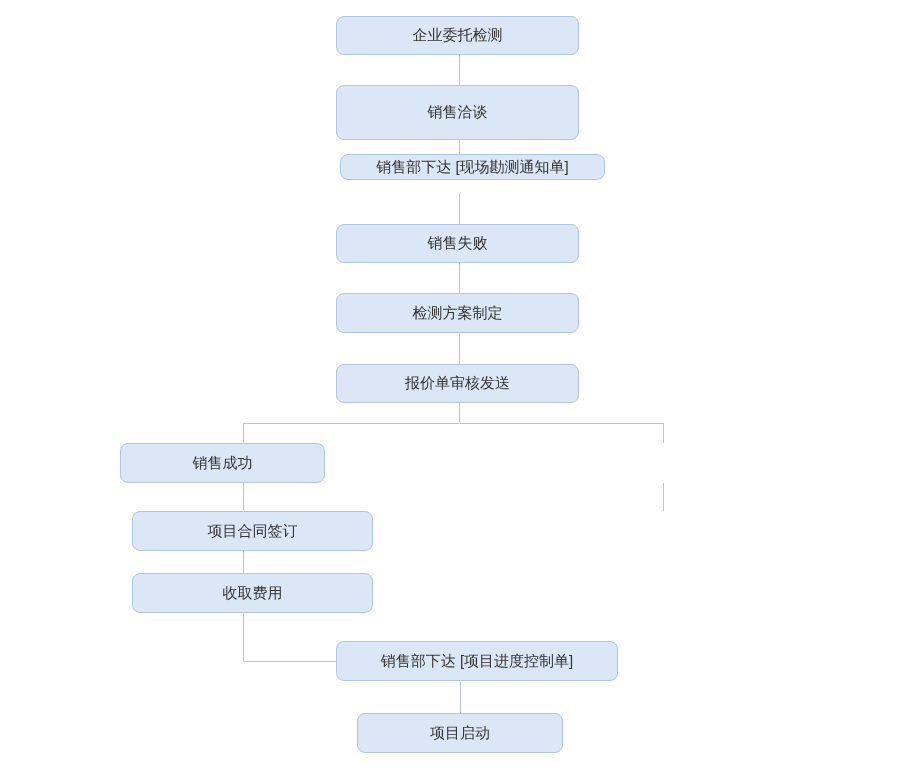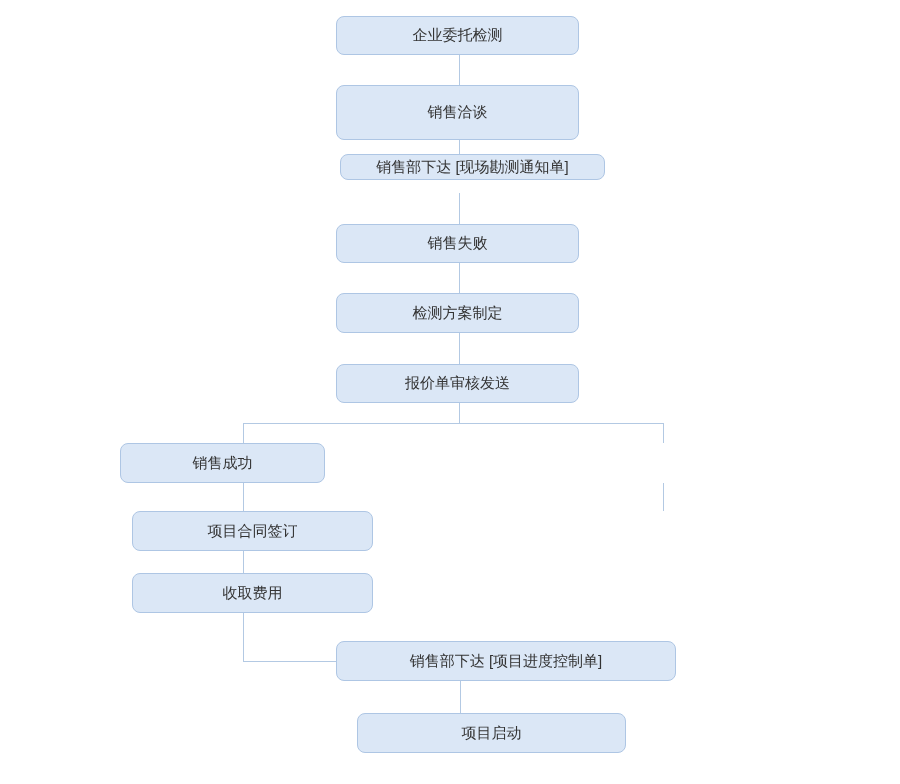--- a/index.html
+++ b/index.html
@@ -74,20 +74,20 @@
   </div>
   <div class="node" style="left:120px;top:443px;width:205px;height:40px">
     <span>销售成功</span>
   </div>
   <div class="node" style="left:132px;top:511px;width:241px;height:40px">
     <span>项目合同签订</span>
   </div>
   <div class="node" style="left:132px;top:573px;width:241px;height:40px">
     <span>收取费用</span>
   </div>
-  <div class="node" style="left:336px;top:641px;width:340px;height:40px">
+  <div class="node" style="left:336px;top:641px;width:282px;height:40px">
     <span>销售部下达 [项目进度控制单]</span>
   </div>
-  <div class="node" style="left:357px;top:713px;width:269px;height:40px">
+  <div class="node" style="left:357px;top:713px;width:206px;height:40px">
     <span>项目启动</span>
   </div>
 
 </div>
 
 </body></html>

